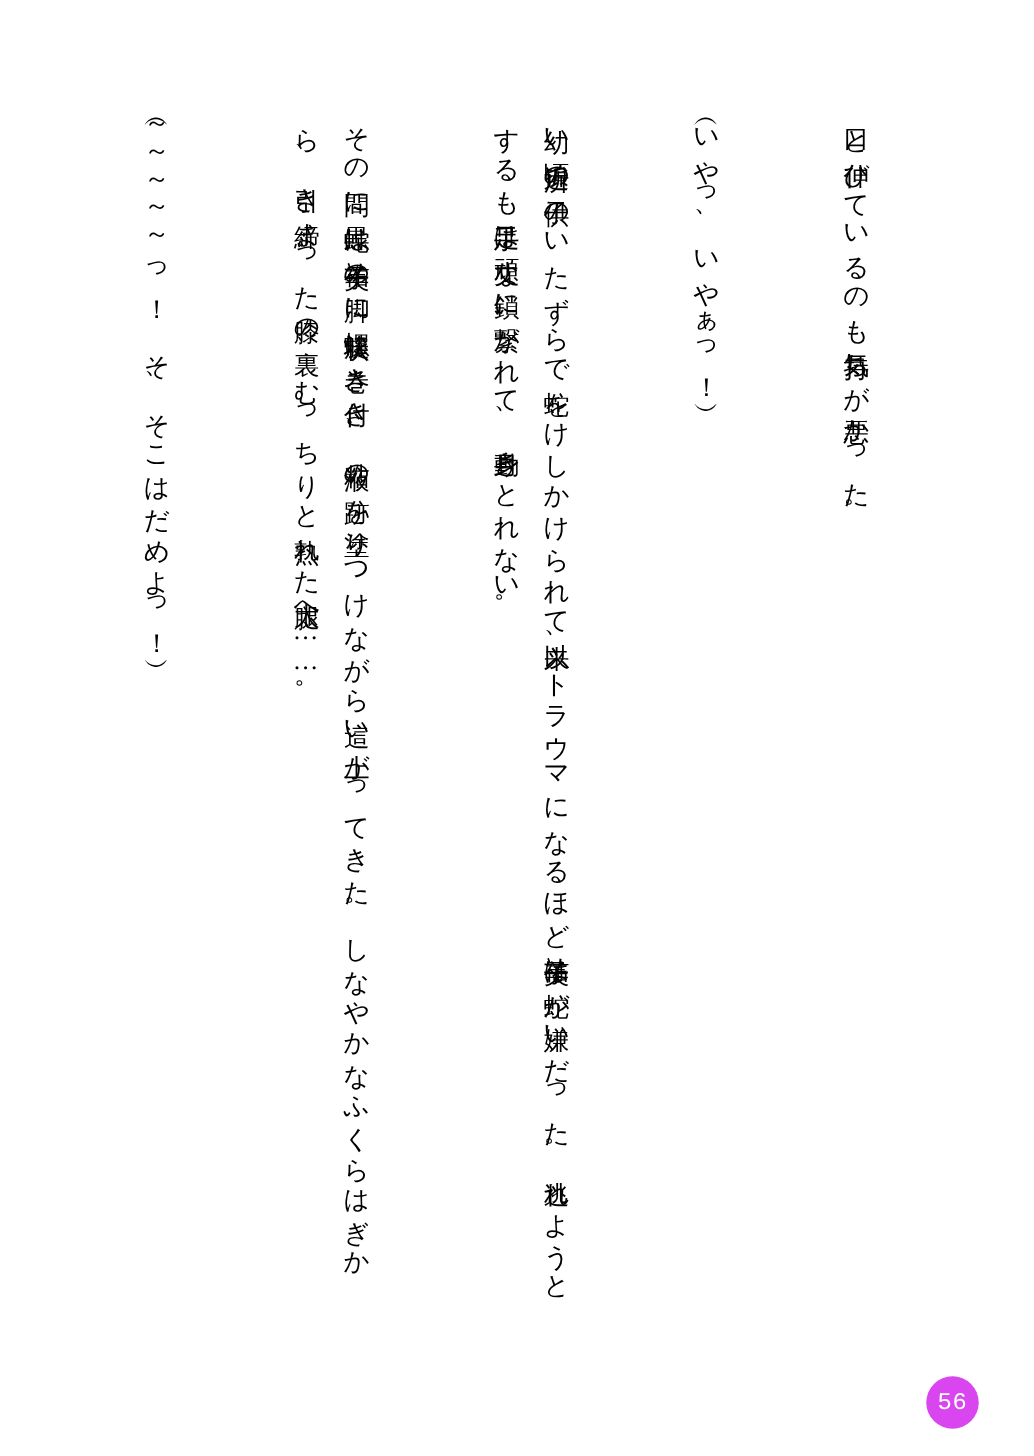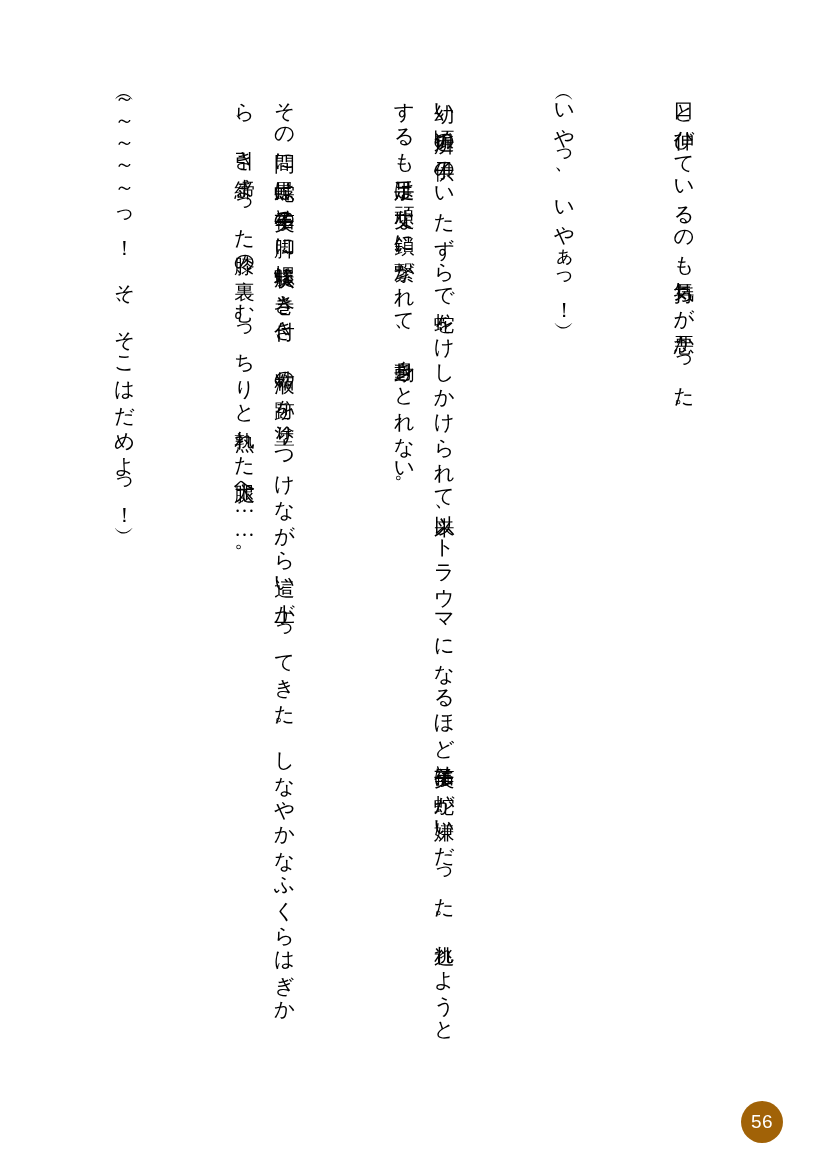--- a/index.html
+++ b/index.html
@@ -51,23 +51,23 @@
     text-indent: 1em;
   }
 
   #page-number {
     position: absolute;
     right: 44px;
     bottom: 22px;
     width: 42px;
     height: 42px;
     border-radius: 50%;
-    background: #a16207;
+    background: #d946ef;
     color: #ffffff;
-    font-family: Liberation Sans, sans-serif;
+    font-family: Liberation Mono, monospace;
     font-size: 19px;
     display: flex;
     align-items: center;
     justify-content: center;
     letter-spacing: 0.5px;
   }
 </style>
 </head>
 <body>
 

